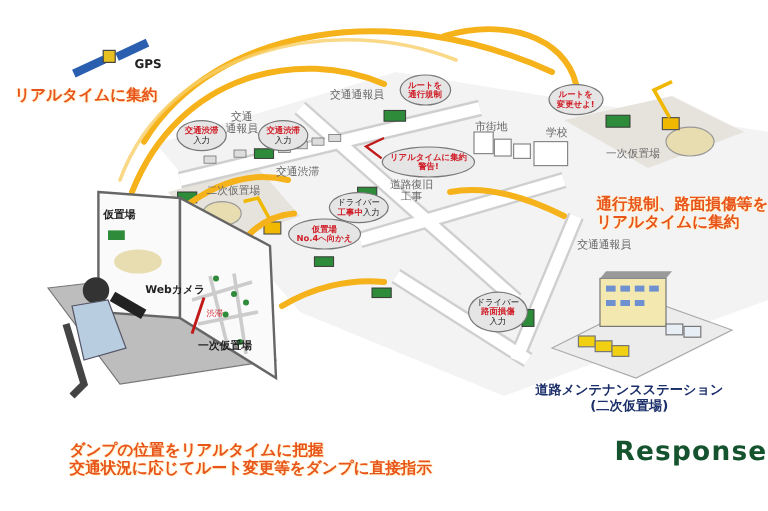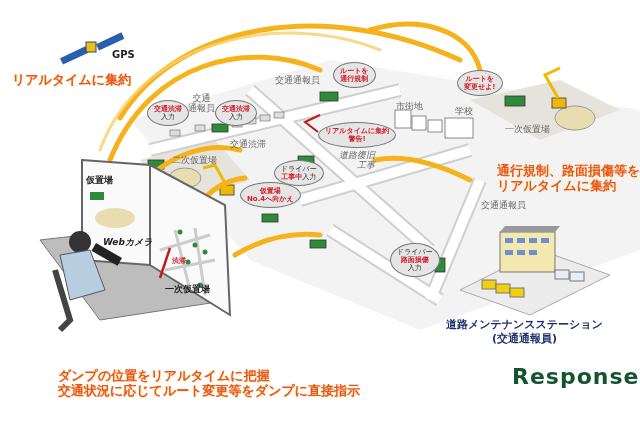--- a/index.html
+++ b/index.html
@@ -158,31 +158,31 @@
 
 <div class="abs caption-orange" style="left:12px;top:72px;">
   <div>リアルタイムに集約</div>
 </div>
 
 <div class="abs caption-orange" style="left:497px;top:163px;">
   <div>通行規制、路面損傷等を</div>
   <div>リアルタイムに集約</div>
 </div>
 
-<div class="abs caption-orange" style="left:58px;top:368px;">
+<div class="abs caption-orange" style="left:58px;top:368px;font-family:Liberation Mono, monospace;">
   <div>ダンプの位置をリアルタイムに把握</div>
   <div>交通状況に応じてルート変更等をダンプに直接指示</div>
 </div>
 
 <div class="abs label-gray" style="left:505px;top:124px;">一次仮置場</div>
 <div class="abs label-gray" style="left:172px;top:155px;">二次仮置場</div>
 <div class="abs label-gray" style="left:396px;top:101px;text-align:right;">市街地</div>
 <div class="abs label-gray" style="left:455px;top:106px;">学校</div>
 <div class="abs label-gray" style="left:230px;top:139px;">交通渋滞</div>
-<div class="abs label-gray" style="left:339px;top:150px;text-align:right;font-style:italic;">
+<div class="abs label-gray" style="left:325px;top:150px;text-align:center;">
   <div>道路復旧</div>
   <div>工事</div>
 </div>
 
 <div class="abs label-gray" style="left:275px;top:75px;">交通通報員</div>
 <div class="abs label-gray" style="left:188px;top:93px;text-align:center;">
   <div>交通</div>
   <div>通報員</div>
 </div>
 <div class="abs label-gray" style="left:481px;top:200px;">交通通報員</div>
@@ -215,22 +215,22 @@
   <div class="red">仮置場</div>
   <div class="red">No.4へ向かえ</div>
 </div>
 <div class="bubble" style="left:390px;top:243px;">
   <div>ドライバー</div>
   <div class="red">路面損傷</div>
   <div>入力</div>
 </div>
 
 <div class="abs label-dark" style="left:86px;top:175px;">仮置場</div>
-<div class="abs label-dark" style="left:103px;top:237px;font-style:italic;">Webカメラ</div>
-<div class="abs" style="left:172px;top:256px;color:#d0202a;font-size:7px;font-weight:bold;">渋滞</div>
+<div class="abs label-dark" style="left:121px;top:237px;">Webカメラ</div>
+<div class="abs" style="left:172px;top:256px;color:#d0202a;font-size:7px;font-weight:normal;">渋滞</div>
 <div class="abs label-dark" style="left:165px;top:284px;">一次仮置場</div>
 
 <div class="abs station-text" style="left:446px;top:318px;">
   <div>道路メンテナンスステーション</div>
-  <div>(交通通報員)</div>
+  <div>(二次仮置場)</div>
 </div>
 
 <div class="abs logo" style="left:512px;top:364px;">Response.</div>
 
 </body></html>

